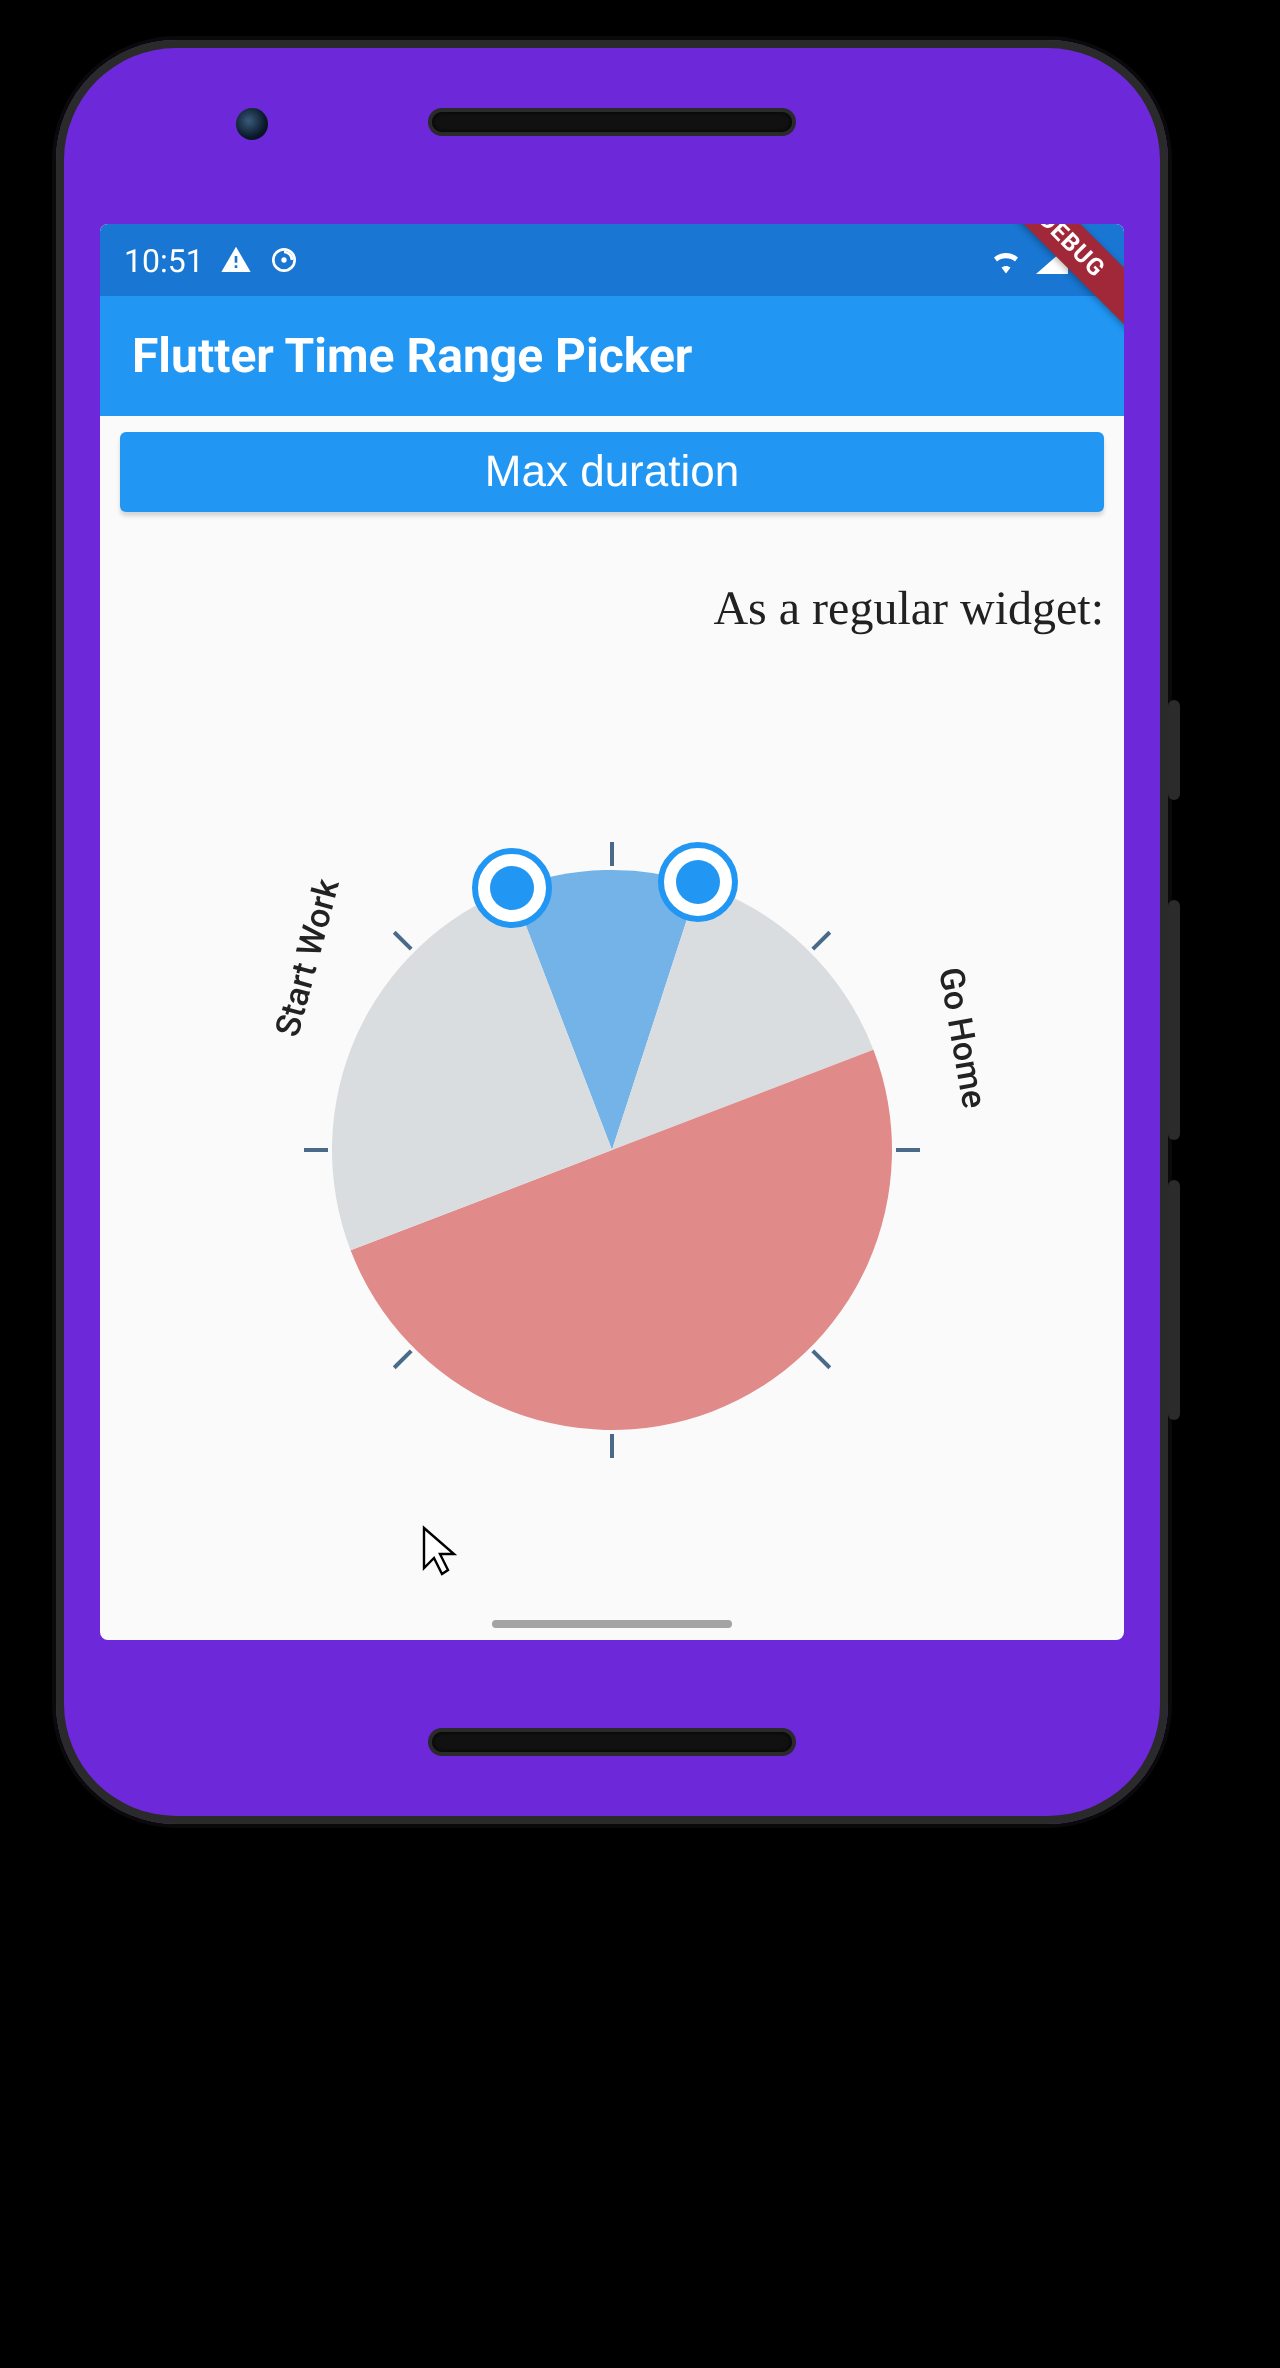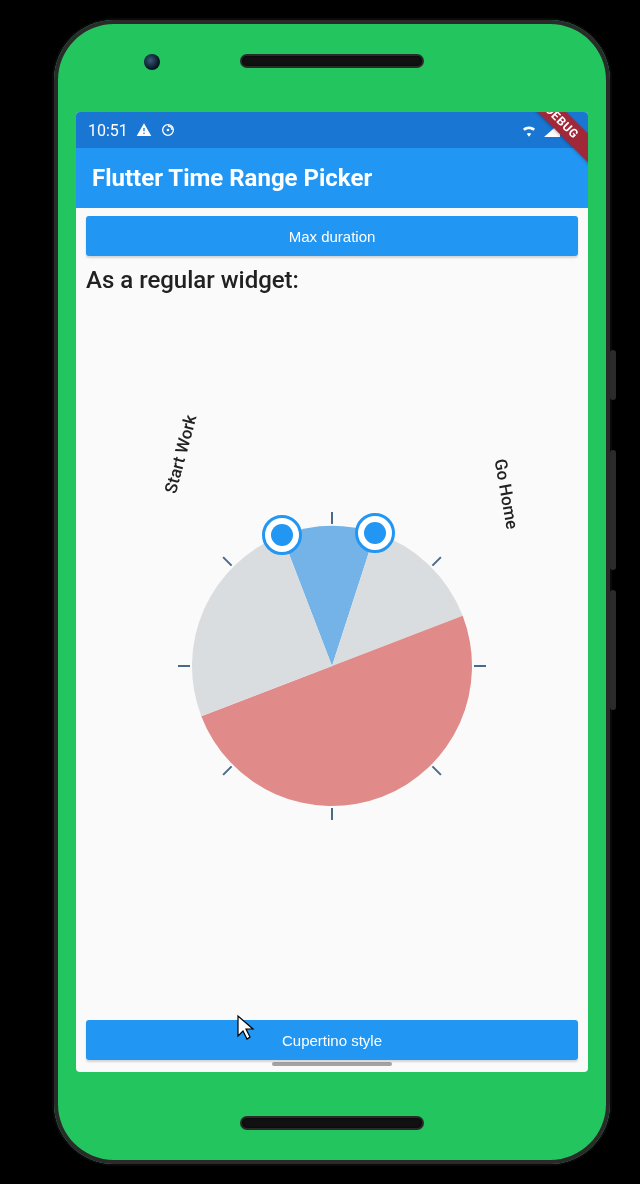--- a/index.html
+++ b/index.html
@@ -6,25 +6,25 @@
   body {
     background: #000;
     width: 640px;
     height: 1184px;
     font-family: Roboto, -apple-system, BlinkMacSystemFont, "Segoe UI", Arial, sans-serif;
     overflow: hidden;
     position: relative;
   }
   .phone {
     position: absolute;
-    left: 54px;
+    left: 28px;
     top: 20px;
     width: 556px;
-    height: 1144px;
-    background: #22c55e;
+    height: 892px;
+    background: #6d28d9;
     border-radius: 60px;
     box-shadow: inset 0 0 0 4px #2a2a2a, 0 0 0 2px #0a0a0a;
   }
   .side-btn {
     position: absolute;
     background: #2b2b2b;
     border-radius: 3px;
   }
   .side-btn.b1 { right: -6px; top: 330px; width: 6px; height: 50px; }
   .side-btn.b2 { right: -6px; top: 430px; width: 6px; height: 120px; }
@@ -103,33 +103,34 @@
     display: flex;
     flex-direction: column;
     height: calc(100% - 96px);
   }
   .btn {
     background: #2196f3;
     color: #fff;
     border: none;
     height: 40px;
     border-radius: 3px;
-    font-size: 15px;
+    font-size: 22px;
     font-weight: 500;
     margin-bottom: 10px;
     width: 100%;
     box-shadow: 0 2px 2px rgba(0,0,0,0.15);
     cursor: pointer;
   }
   .section-title {
-    text-align: left;
+    text-align: right;
     font-size: 24px;
     font-weight: 500;
     color: #212121;
-    margin: 0 0 18px 0;
+    margin: 26px 0 18px 0;
+    font-family: Liberation Serif, serif;
   }
   .picker-area {
     flex: 1;
     position: relative;
     display:flex;
     align-items:center;
     justify-content:center;
   }
   .label-start, .label-end {
     position: absolute;
@@ -243,21 +244,20 @@
               <line x1="302" y1="160" x2="314" y2="160" stroke="#4a6a8a" stroke-width="2"></line>
               <line x1="260.40916292848976" y1="260.40916292848976" x2="268.89444430272835" y2="268.8944443027283" stroke="#4a6a8a" stroke-width="2"></line>
               <line x1="160" y1="302" x2="160" y2="314" stroke="#4a6a8a" stroke-width="2"></line>
               <line x1="59.590837071510265" y1="260.40916292848976" x2="51.1055556972717" y2="268.89444430272835" stroke="#4a6a8a" stroke-width="2"></line>
               <line x1="18" y1="160.00000000000003" x2="6" y2="160.00000000000003" stroke="#4a6a8a" stroke-width="2"></line>
               <line x1="59.59083707151022" y1="59.590837071510265" x2="51.105555697271654" y2="51.1055556972717" stroke="#4a6a8a" stroke-width="2"></line>
             </svg>
         <div class="handle" style="left: 89.8285px; top: 9.29874px;"></div><div class="handle" style="left: 183.262px; top: 6.85209px;"></div></div>
       </div>
 
-      <button class="btn" style="margin-bottom:4px">Cupertino style</button>
     </div>
 
     <div class="nav-gesture"></div>
 
     <span class="cursor">
       <svg width="20" height="26" viewBox="0 0 20 26">
           <path d="M2 2 L2 22 L7 17 L11 25 L14 23 L10 15 L17 15 Z" fill="#fff" stroke="#000" stroke-width="1.2"></path>
         </svg>
     </span>
   </div>

